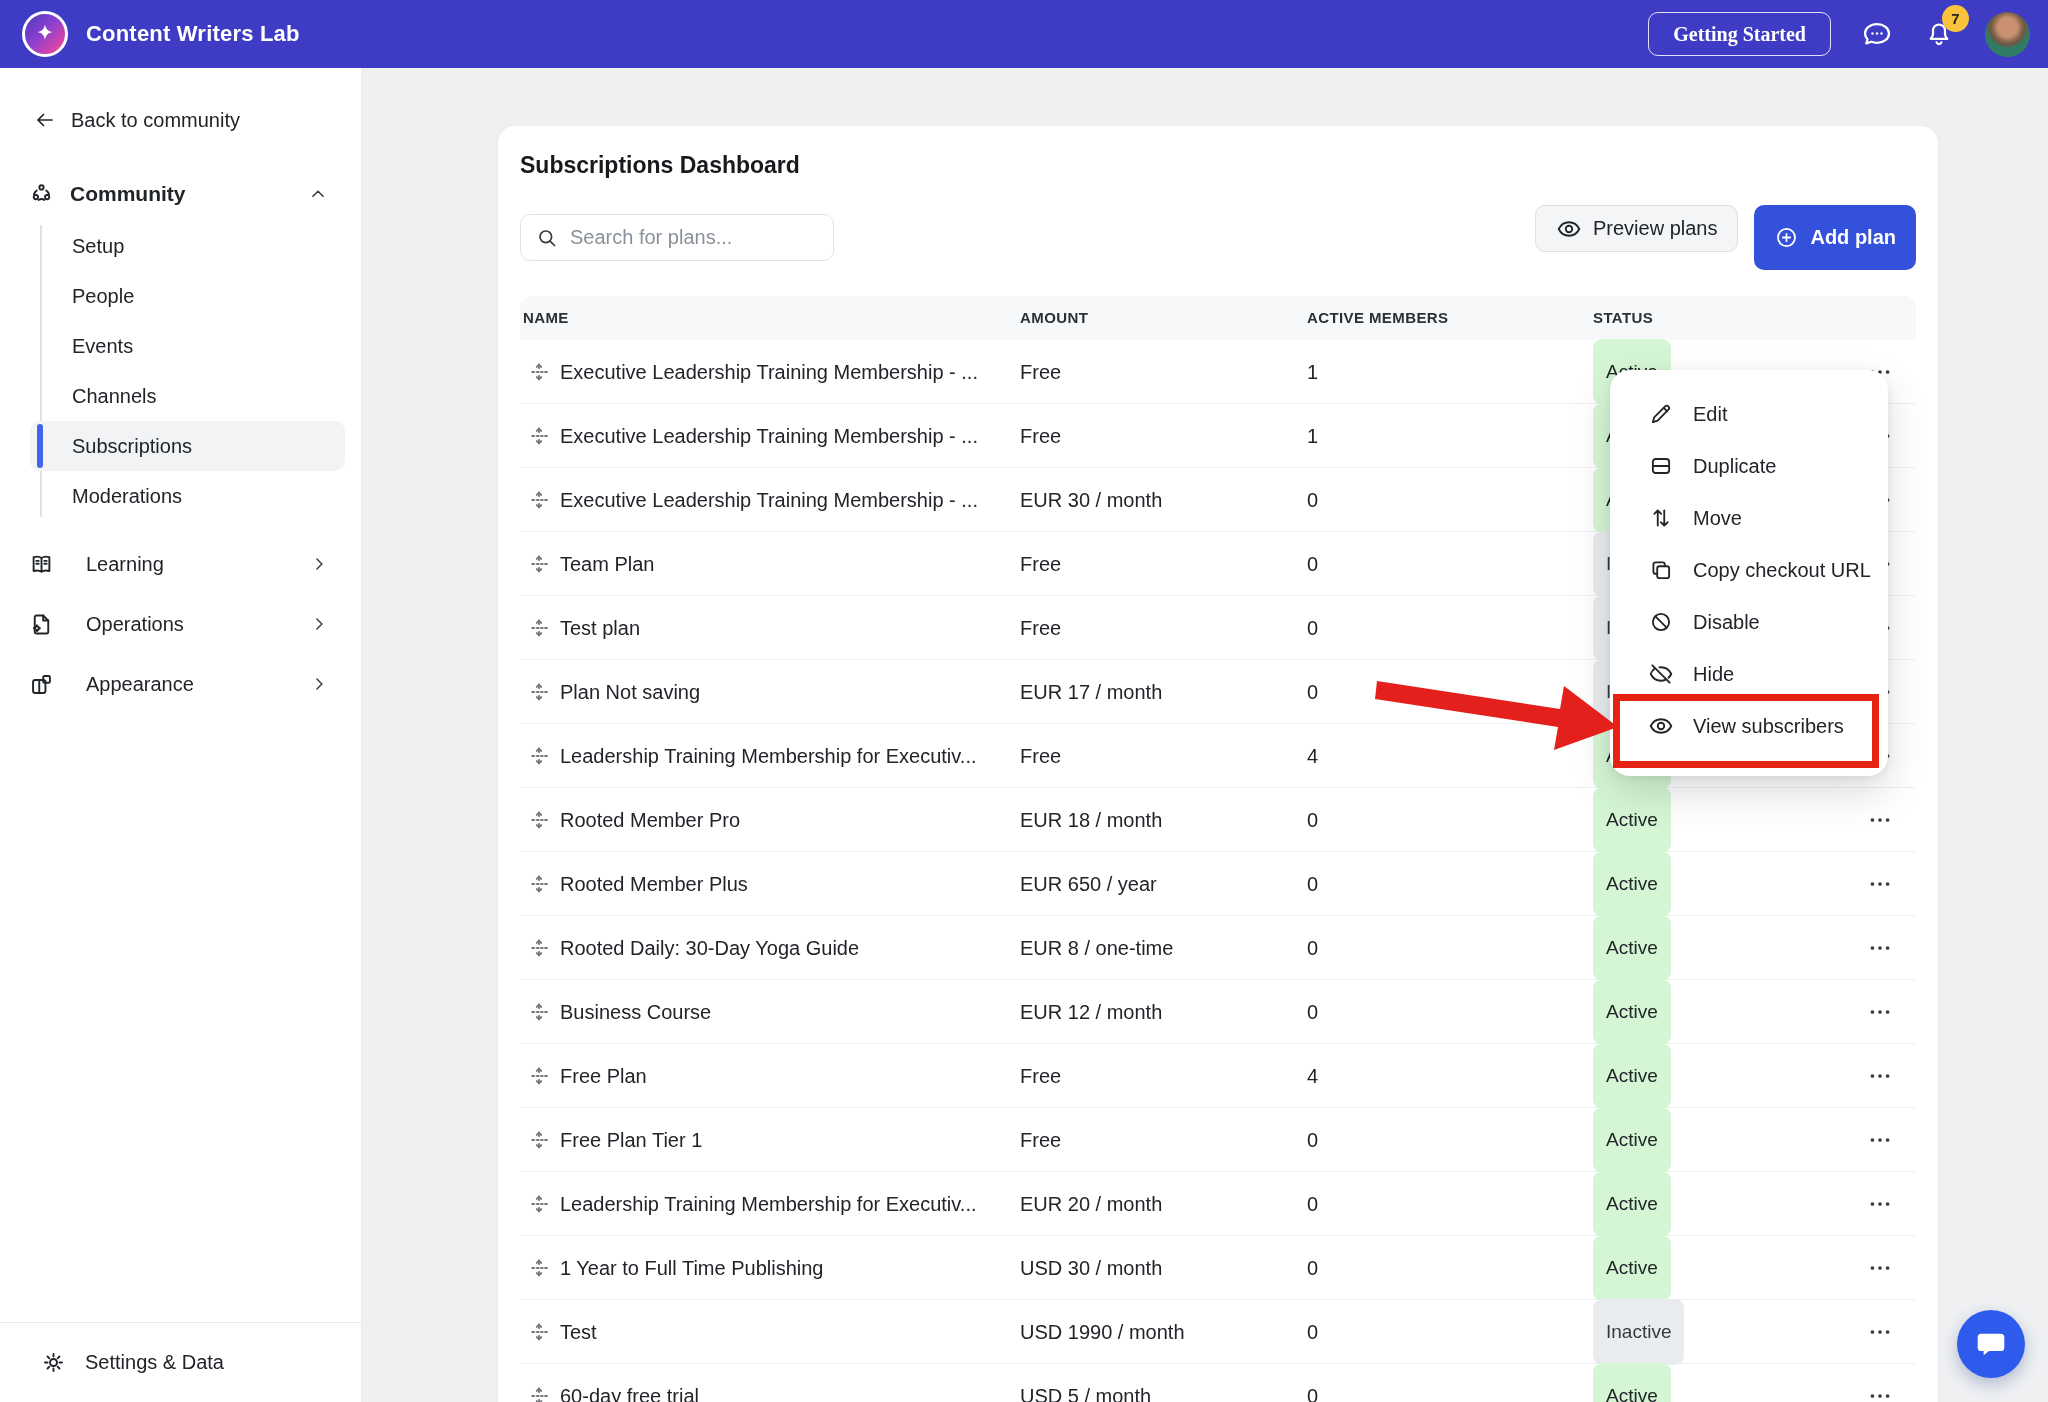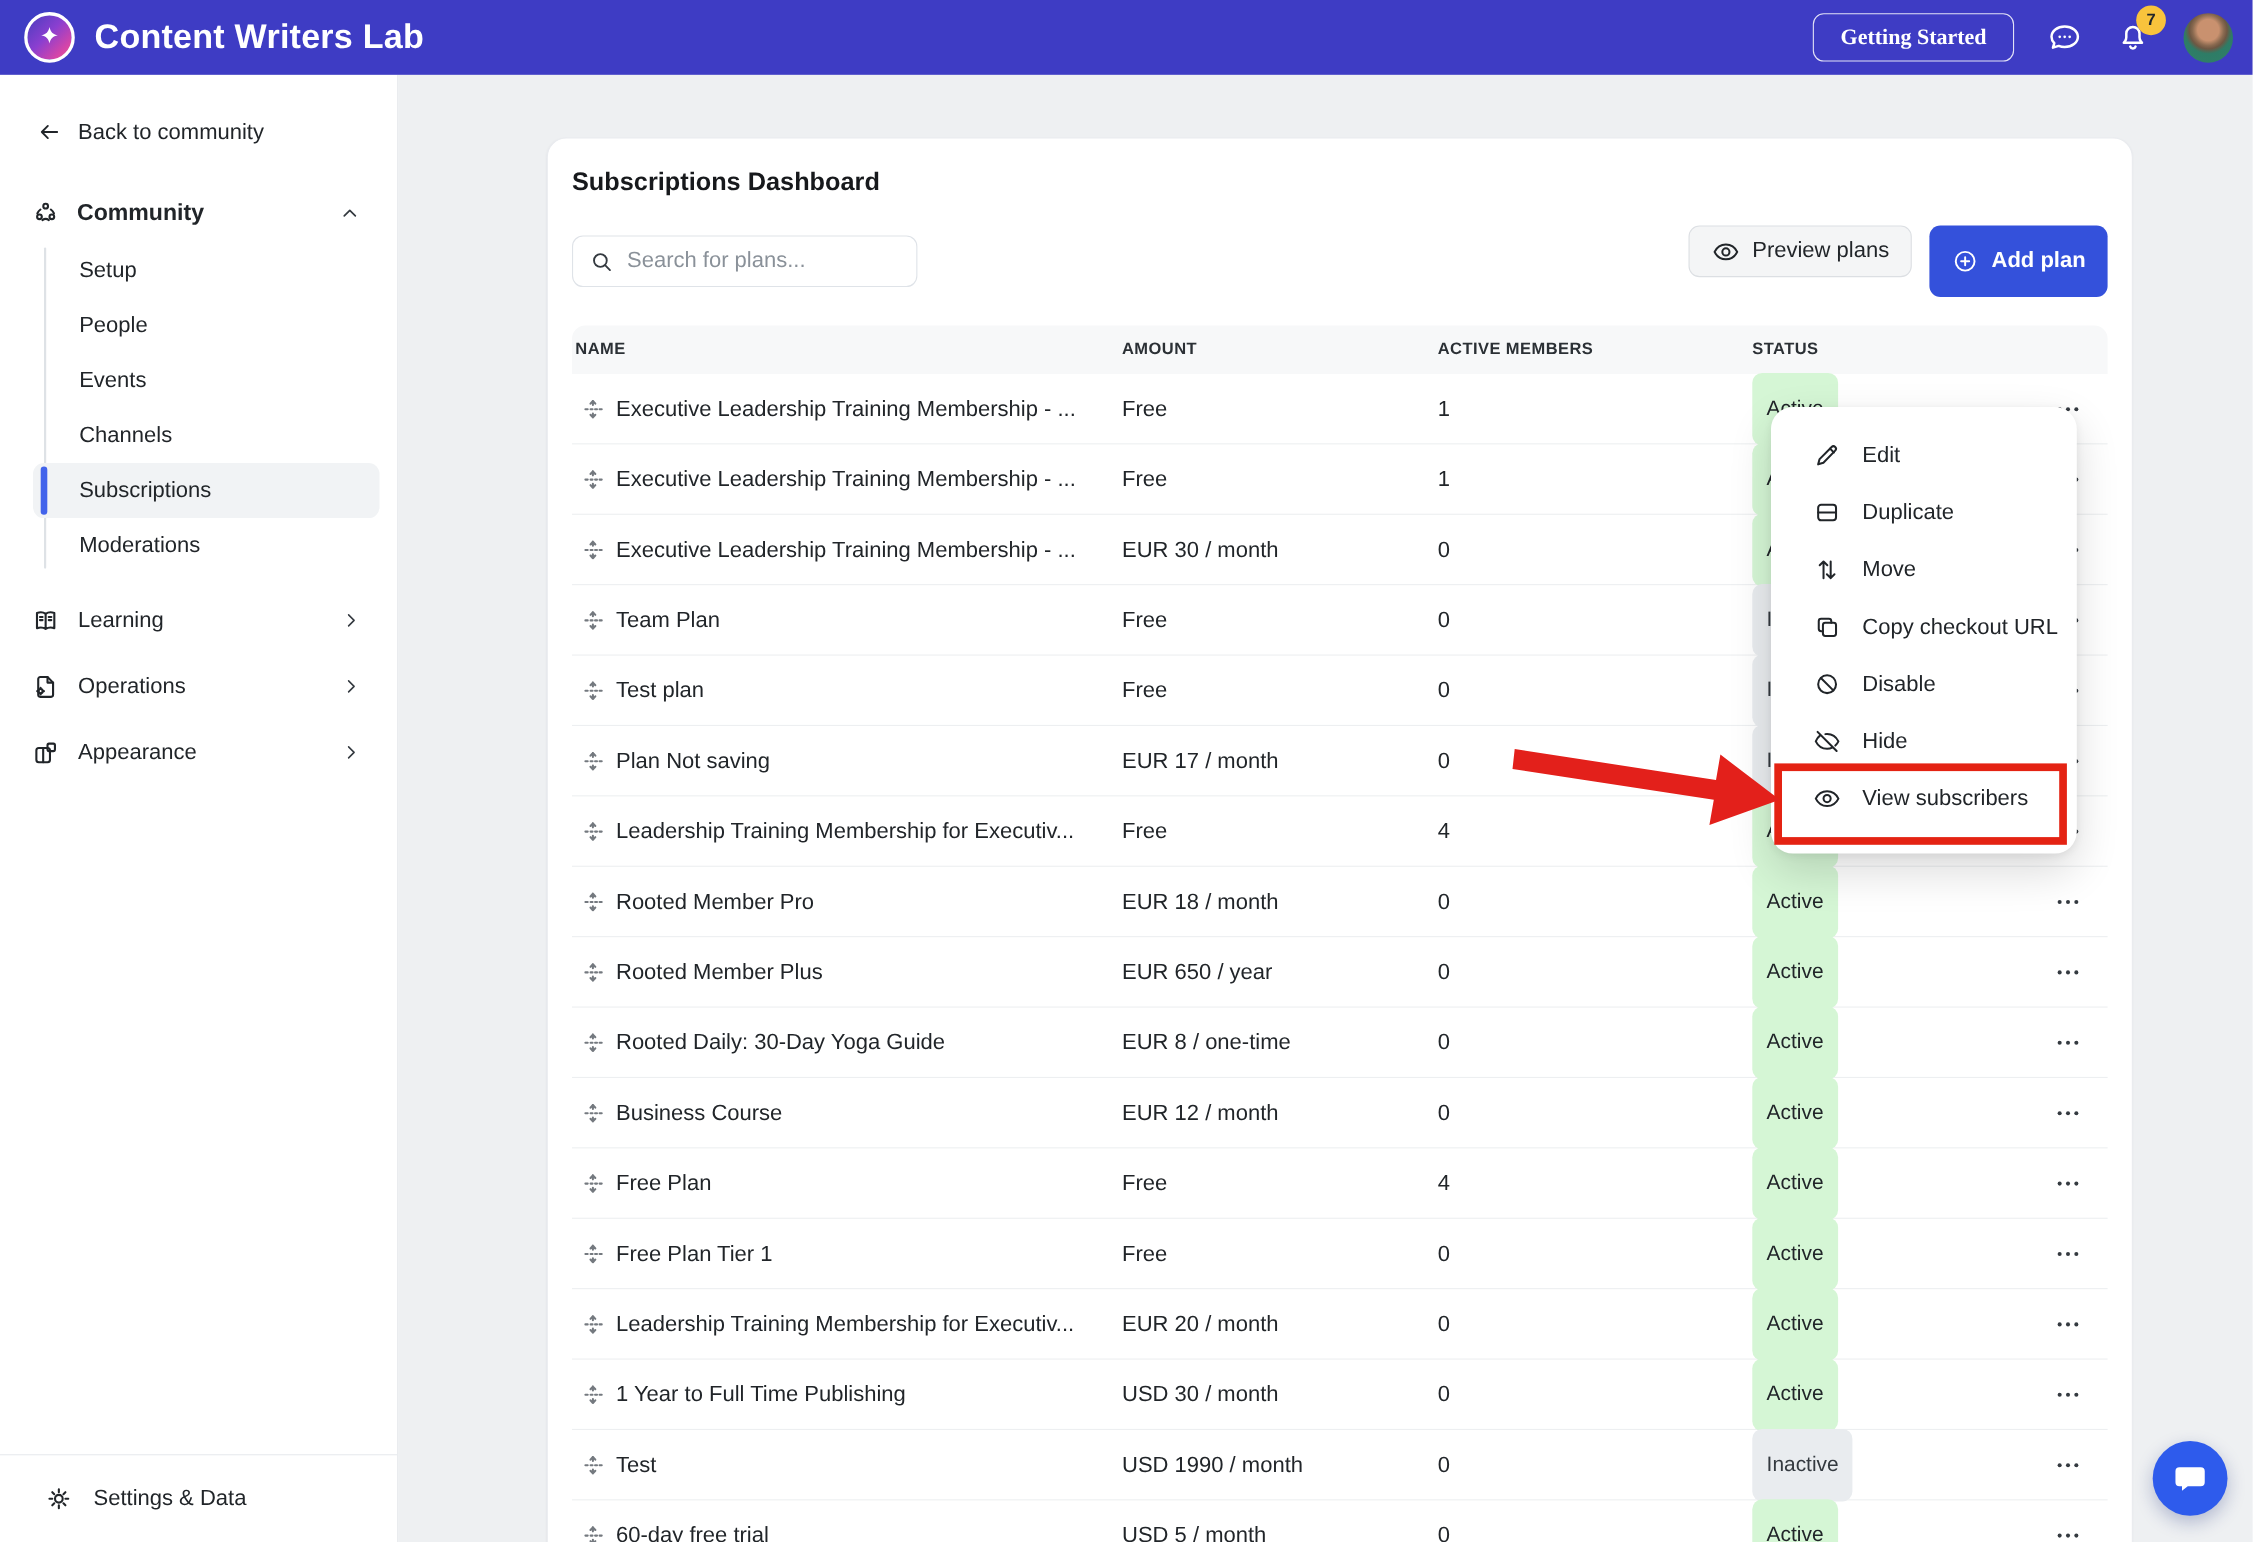--- a/index.html
+++ b/index.html
@@ -5,21 +5,21 @@
   * { margin:0; padding:0; box-sizing:border-box; }
   html,body { width:2048px; height:1402px; font-family:"Liberation Sans","DejaVu Sans",sans-serif; }
   .page { position:relative; width:2048px; height:1402px; background:#eef0f2; overflow:hidden; }
 
   svg { width:100%; height:100%; display:block; fill:none; stroke:currentColor; stroke-width:1.7; stroke-linecap:round; stroke-linejoin:round; }
 
   
   .topbar { position:absolute; left:0; top:0; width:2048px; height:68px; background:#3E3CC4; display:flex; align-items:center; padding:0 18px 0 22px; z-index:60; }
   .logo { width:46px; height:46px; border-radius:50%; border:3px solid #fff; background:linear-gradient(135deg,#5f3dc4 15%,#8a3fd0 45%,#d645a8 80%,#e8608a 100%); display:flex; align-items:center; justify-content:center; margin-right:18px; }
   .logo .star { width:26px; height:26px; }
-  .brand-name { color:#fff; font-size:31px; font-weight:700; letter-spacing:.2px; }
+  .brand-name { color:#fff; font-size:22px; font-weight:700; letter-spacing:.2px; }
   .topbar-right { margin-left:auto; display:flex; align-items:center; gap:30px; }
   .getting-started { height:44px; padding:0 24px; border:1.5px solid rgba(255,255,255,.85); border-radius:10px; background:transparent; color:#fff; font-size:20px; font-weight:600; font-family:Liberation Serif, serif; cursor:pointer; }
   .tb-icon { width:32px; height:32px; color:#fff; cursor:pointer; }
   .bell-wrap { position:relative; width:32px; height:32px; color:#fff; cursor:pointer; }
   .notif-badge { position:absolute; top:-13px; right:-14px; width:27px; height:27px; border-radius:50%; background:#F9C33C; color:#212529; font-size:15px; font-weight:700; display:flex; align-items:center; justify-content:center; }
   .avatar { width:45px; height:45px; border-radius:50%; cursor:pointer; background:radial-gradient(circle at 50% 34%, #c9916f 0 26%, #8a6a50 38%, #6e5743 46%, #2e7c66 58%, #2f8069 100%); }
 
   
   .sidebar { position:absolute; left:0; top:68px; width:362px; height:1334px; background:#fff; border-right:1px solid #e8eaee; z-index:10; }
   .back-row { display:flex; align-items:center; gap:14px; margin:40px 0 0 33px; font-size:20px; color:#212529; cursor:pointer; }
@@ -29,21 +29,21 @@
   .community-header .lbl { font-size:21px; font-weight:700; color:#212529; }
   .community-header .chev { width:22px; height:22px; color:#343a40; margin-left:auto; margin-right:12px; }
   .community-items { position:relative; margin-top:14px; }
   .community-items::before { content:""; position:absolute; left:40px; top:4px; bottom:4px; width:2px; background:#dee2e6; border-radius:2px; }
   .sub-item { position:relative; z-index:1; height:50px; line-height:50px; margin:0 16px 0 30px; padding-left:42px; border-radius:10px; font-size:20px; color:#212529; cursor:pointer; }
   .sub-item.active { background:#f1f3f5; }
   .sub-item.active::before { content:""; position:absolute; left:7px; top:3px; width:6px; height:44px; border-radius:4px; background:#4263EB; }
   .groups { margin-top:18px; }
   .group-item { display:flex; align-items:center; height:50px; margin:10px 20px 10px 28px; cursor:pointer; }
   .group-item .icn { width:27px; height:27px; color:#212529; margin-right:16px; }
-  .group-item .lbl { font-size:20px; font-weight:500; color:#212529; }
+  .group-item .lbl { font-size:20px; font-weight:500; color:#212529;margin-left:15px; }
   .group-item .chev { width:20px; height:20px; color:#343a40; margin-left:auto; margin-right:12px; }
   .sidebar-bottom { position:absolute; left:0; right:0; bottom:0; height:80px; border-top:1px solid #e8eaee; display:flex; align-items:center; padding-left:40px; gap:18px; cursor:pointer; }
   .sidebar-bottom .icn { width:27px; height:27px; color:#212529; }
   .sidebar-bottom .lbl { font-size:20px; font-weight:500; color:#212529; }
 
   
   .card { position:absolute; left:497px; top:125px; width:1442px; height:1520px; background:#fff; border:1px solid #e9ebef; border-radius:18px; box-shadow:0 1px 2px rgba(16,24,40,.04); padding:0 22px; z-index:5; }
   .card h1 { margin-top:26px; font-size:23px; font-weight:700; color:#17191c; }
   .controls { display:flex; align-items:center; margin-top:26px; }
   .search { width:314px; height:47px; border:1px solid #dfe3e8; border-radius:10px; display:flex; align-items:center; padding:0 14px; gap:11px; background:#fff; }

